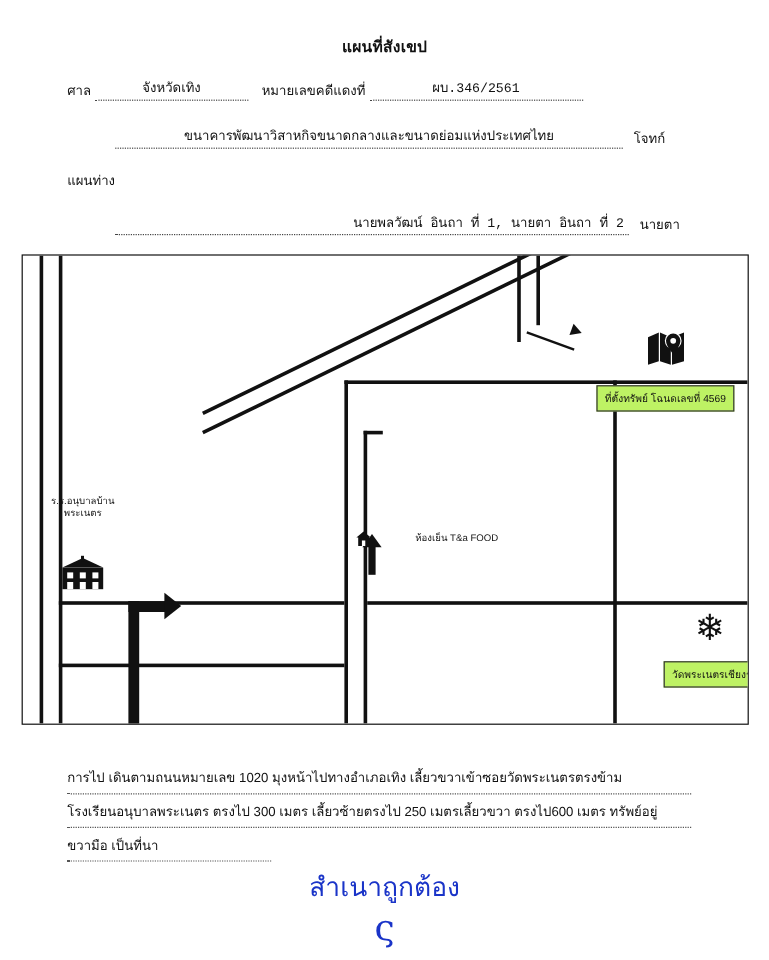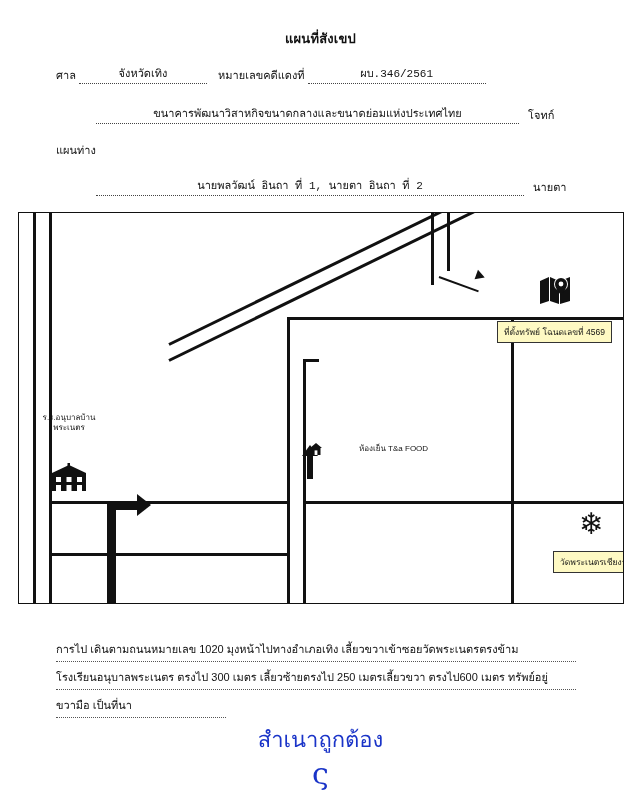--- a/index.html
+++ b/index.html
@@ -68,21 +68,21 @@
   }
   .road {
     position: absolute;
     background: #111;
   }
 
   
   .box-label {
     position: absolute;
     border: 1px solid #333;
-    background: #fef9c3;
+    background: #bef264;
     font-size: 8.5px;
     padding: 3px 6px;
     white-space: nowrap;
   }
   .plain-label {
     position: absolute;
     font-size: 8px;
     line-height: 1.25;
     white-space: nowrap;
   }
@@ -149,21 +149,21 @@
   </div>
 
   <div class="form-row" id="row-party">
     <span class="fill" style="width:415px">ขนาคารพัฒนาวิสาหกิจขนาดกลางและขนาดย่อมแห่งประเทศไทย</span>
     <span class="lbl" style="margin-left:6px">โจทก์</span>
   </div>
 
   <div class="form-row" id="row-between">แผนท่าง</div>
 
   <div class="form-row" id="row-defs">
-    <span class="fill" style="width:420px;text-align:center">นายพลวัฒน์ อินถา ที่ 1,    นายตา อินถา ที่ 2</span>
+    <span class="fill" style="width:420px;text-align:right">นายพลวัฒน์ อินถา ที่ 1,    นายตา อินถา ที่ 2</span>
     <span class="lbl" style="margin-left:6px">นายตา</span>
   </div>
 
   <div class="map">
 
     <div class="road" style="left:14px; top:0; width:3px; height:390px;"></div>
     <div class="road" style="left:30px; top:0; width:3px; height:390px;"></div>
 
     <div class="road" style="left:150px; top:130px; width:420px; height:3px; transform-origin:left center; transform:rotate(-26deg);"></div>
     <div class="road" style="left:150px; top:146px; width:430px; height:3px; transform-origin:left center; transform:rotate(-26deg);"></div>
@@ -201,21 +201,21 @@
         <path d="M11 2 L20 6 L20 29 L11 26 Z" fill="#111"></path>
         <path d="M21 6 L31 2 L31 26 L21 29 Z" fill="#111"></path>
         <circle cx="22" cy="9" r="7" fill="#fff"></circle>
         <path d="M22 3 a6 6 0 0 0 -6 6 c0 5 6 11 6 11 s6 -6 6 -11 a6 6 0 0 0 -6 -6 z" fill="#111"></path>
         <circle cx="22" cy="9" r="2.4" fill="#fff"></circle>
       </svg>
     </div>
 
     <div class="box-label" style="left:478px; top:108px;">ที่ตั้งทรัพย์ โฉนดเลขที่ 4569</div>
 
-    <div class="icon-wrap" style="left:290px; top:229px;gap:36px;">
+    <div class="icon-wrap" style="left:277px; top:229px;gap:36px;">
       <svg width="14" height="14" viewBox="0 0 14 14">
         <path d="M7 1 L13 6 L11.5 6 L11.5 13 L2.5 13 L2.5 6 L1 6 Z" fill="#111"></path>
         <rect x="5.6" y="8.4" width="2.8" height="4.6" fill="#fff"></rect>
       </svg>
       <span class="plain-label" style="position:static;">ห้องเย็น T&amp;a FOOD</span>
     </div>
 
     <div class="plain-label" style="left:22px; top:200px; width:56px; white-space:normal; text-align:center;">
       <span>ร.ร.อนุบาลบ้าน
 พระเนตร</span>

